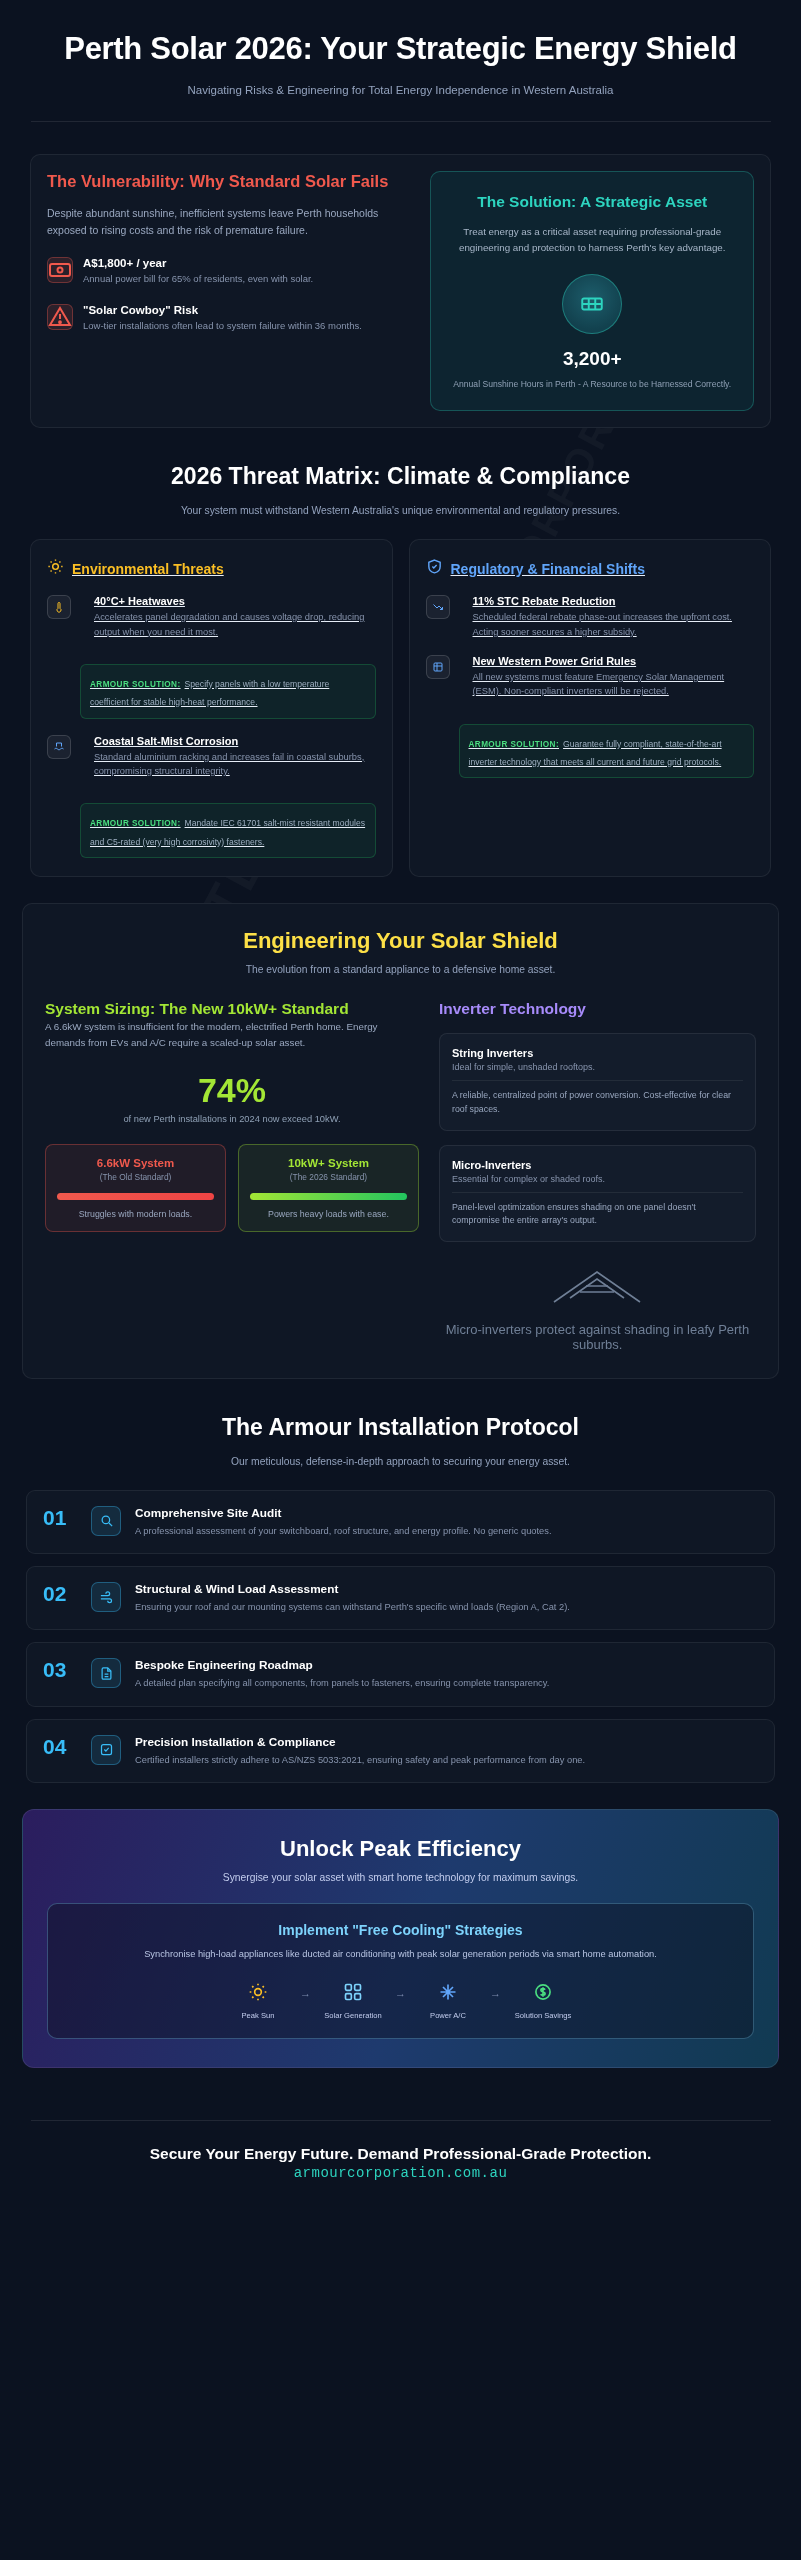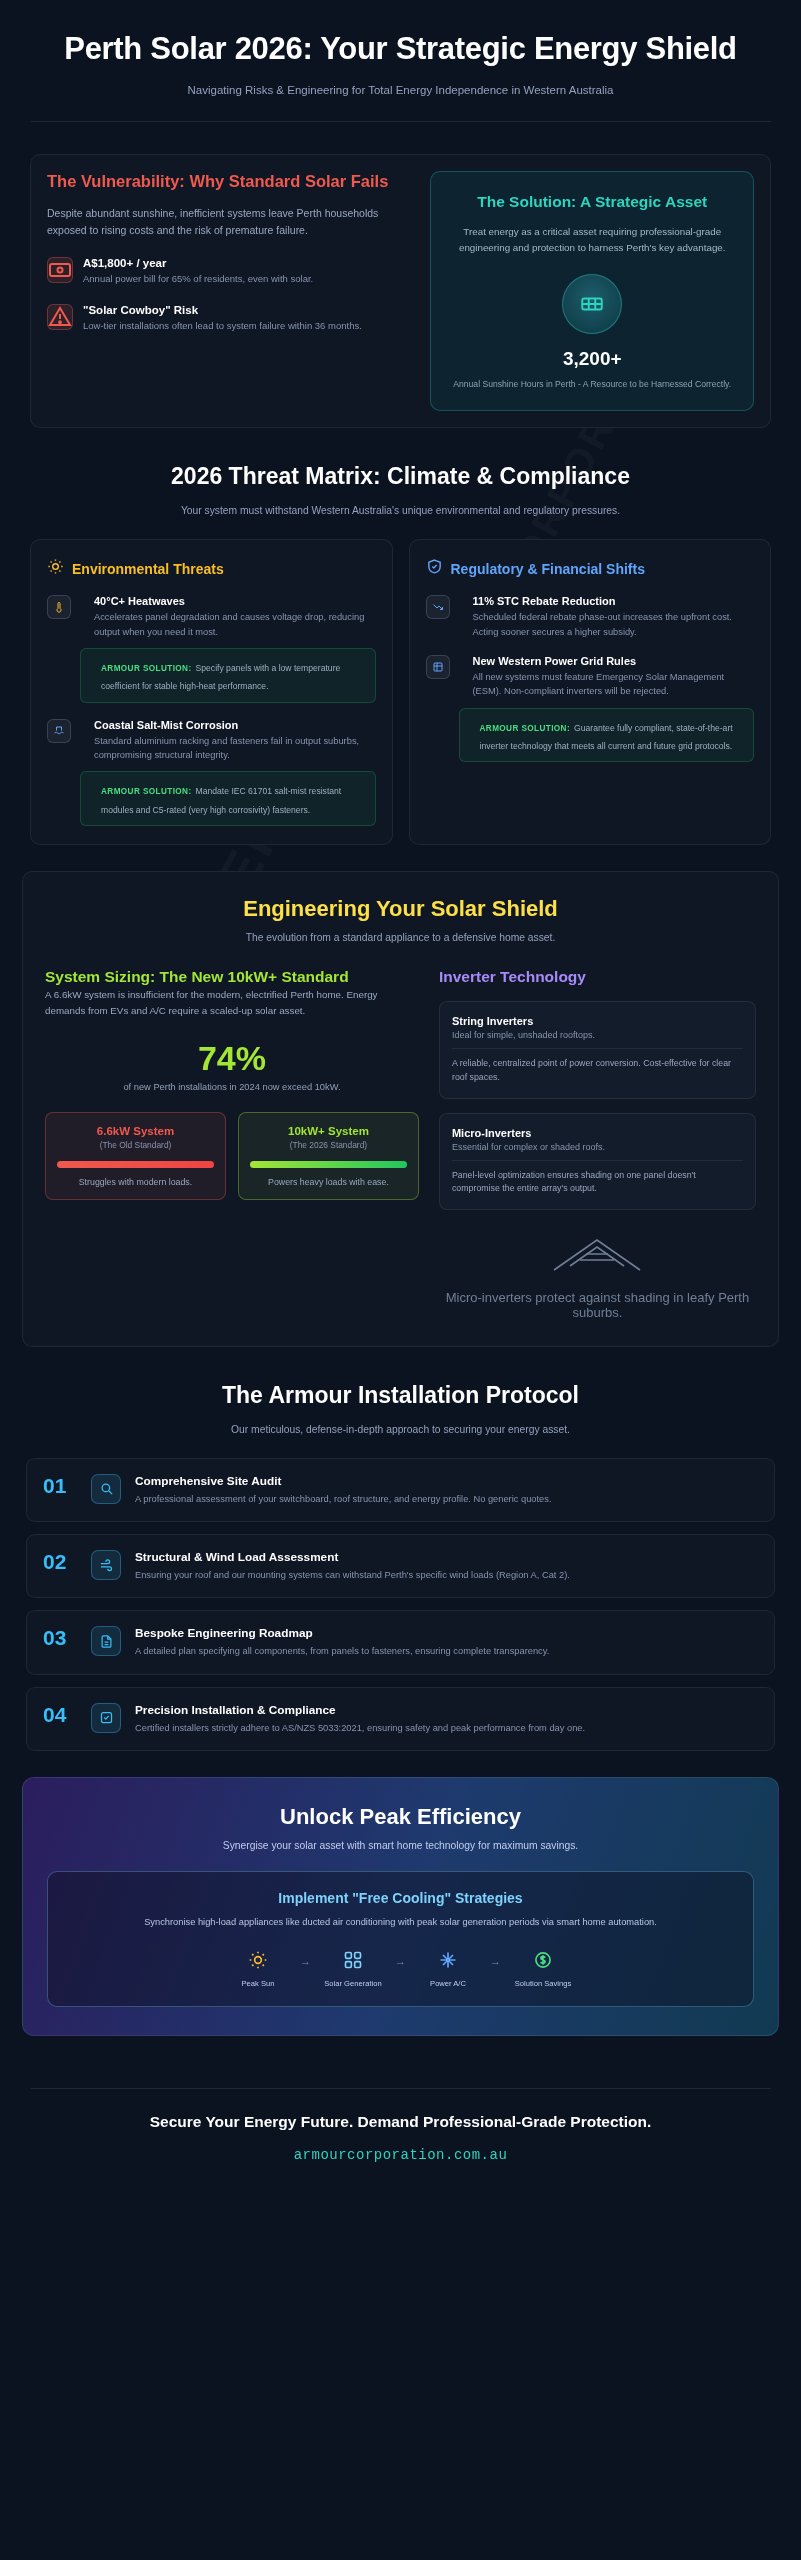--- a/index.html
+++ b/index.html
@@ -97,43 +97,43 @@
 
   
   .sectitle { text-align: center; padding: 0 40px; margin-top: 34px; }
   .sectitle h2 {
     font-size: 23px; font-weight: 700; color: #ffffff; line-height: 1.25;
   }
   .sectitle p { margin-top: 12px; font-size: 10.3px; color: #93a2bd; line-height: 1.55; }
 
   
   .s2 { display: flex; gap: 16px; padding: 0 30px; margin-top: 20px; align-items: stretch; }
-  .s2 .col { flex: 1 1 50%; padding: 18px 16px; }
+  .s2 .col { flex: 1 1 50%; padding: 18px 16px; text-decoration: underline; }
   .colhead { display: flex; align-items: center; gap: 8px; }
   .colhead .t { font-size: 14px; font-weight: 700; }
   .amber .t { color: #fbbf24; }
   .blue .t { color: #60a5fa; }
   .colhead svg { width: 17px; height: 17px; }
 
   .item { display: flex; gap: 23px; margin-top: 16px; align-items: flex-start; }
   .itemicon {
     width: 24px; height: 24px; flex: 0 0 24px; border-radius: 6px;
     display: flex; align-items: center; justify-content: center;
     border: 1px solid rgba(255,255,255,0.14);
     background: rgba(255,255,255,0.05);
   }
   .itemicon svg { width: 12px; height: 12px; }
   .itemtitle { font-size: 11px; font-weight: 700; color: #ffffff; }
   .itemdesc { font-size: 9.3px; line-height: 1.55; color: #8794ad; margin-top: 3px; }
 
   .solbox {
-    margin-top: 9px; margin-left: 33px;
+    margin-top: 25px; margin-left: 33px;
     background: rgba(34,197,94,0.07);
     border: 1px solid rgba(34,197,94,0.25);
-    border-radius: 6px; padding: 8px 20px;
+    border-radius: 6px; padding: 8px 9px;
   }
   .solbox .lbl { font-size: 8.2px; font-weight: 700; color: #4ade80; letter-spacing: 0.4px; }
   .solbox .txt { font-size: 8.6px; line-height: 1.55; color: #9fb0c2; display: inline; }
   .solbox .lbl { display: inline; margin-right: 4px; }
 
   
   .s3 { margin: 26px 22px 0; padding: 24px 22px 26px; }
   .s3 h2 { text-align: center; font-size: 22px; font-weight: 700; color: #fde047; }
   .s3 .sub { text-align: center; margin-top: 10px; font-size: 10.3px; color: #93a2bd; }
   .s3cols { display: flex; gap: 20px; margin-top: 24px; }
@@ -209,21 +209,21 @@
   .flowicon { height: 24px; display: flex; align-items: center; justify-content: center; }
   .flowicon svg { width: 20px; height: 20px; }
   .flowlbl { margin-top: 7px; font-size: 7.6px; color: #c3cdee; }
   .arrow { font-size: 11px; color: #7f8db0; padding-bottom: 14px; }
 
   
   .footer { margin-top: 30px; padding: 22px 30px 30px; text-align: center; }
   .footer .rule { width: 740px; height: 1px; background: rgba(255,255,255,0.09); margin: 0 auto 22px; }
   .footer h3 { font-size: 15.5px; font-weight: 700; color: #ffffff; line-height: 1.4; }
   .footer .url {
-    margin-top: 14px; font-family: "Liberation Mono", monospace;
+    margin-top: 0; font-family: "Liberation Mono", monospace;
     font-size: 14px; color: #2dd4bf; letter-spacing: 0.5px;
   }
 </style>
 </head>
 <body>
 
 <div class="page">
 
   <div class="watermark w1">YOUR WATERMARK</div>
   <div class="watermark w2">CORPORATION</div>
@@ -319,21 +319,21 @@
 
       <div class="item">
         <div class="itemicon">
           <svg viewBox="0 0 24 24" fill="none" stroke="#60a5fa" stroke-width="2">
                 <path d="M3 16c2-2 4-2 6 0s4 2 6 0 4-2 6 0"></path>
                 <path d="M7 11V4h10v7"></path>
               </svg>
         </div>
         <div>
           <div class="itemtitle">Coastal Salt-Mist Corrosion</div>
-          <div class="itemdesc">Standard aluminium racking and fasteners fail in output suburbs, compromising structural integrity.</div>
+          <div class="itemdesc">Standard aluminium racking and increases fail in coastal suburbs, compromising structural integrity.</div>
         </div>
       </div>
       <div class="solbox">
         <span class="lbl">ARMOUR SOLUTION:</span><span class="txt">Mandate IEC 61701 salt-mist resistant modules and C5-rated (very high corrosivity) fasteners.</span>
       </div>
     </div>
 
     <div class="card col blue">
       <div class="colhead">
         <span>

